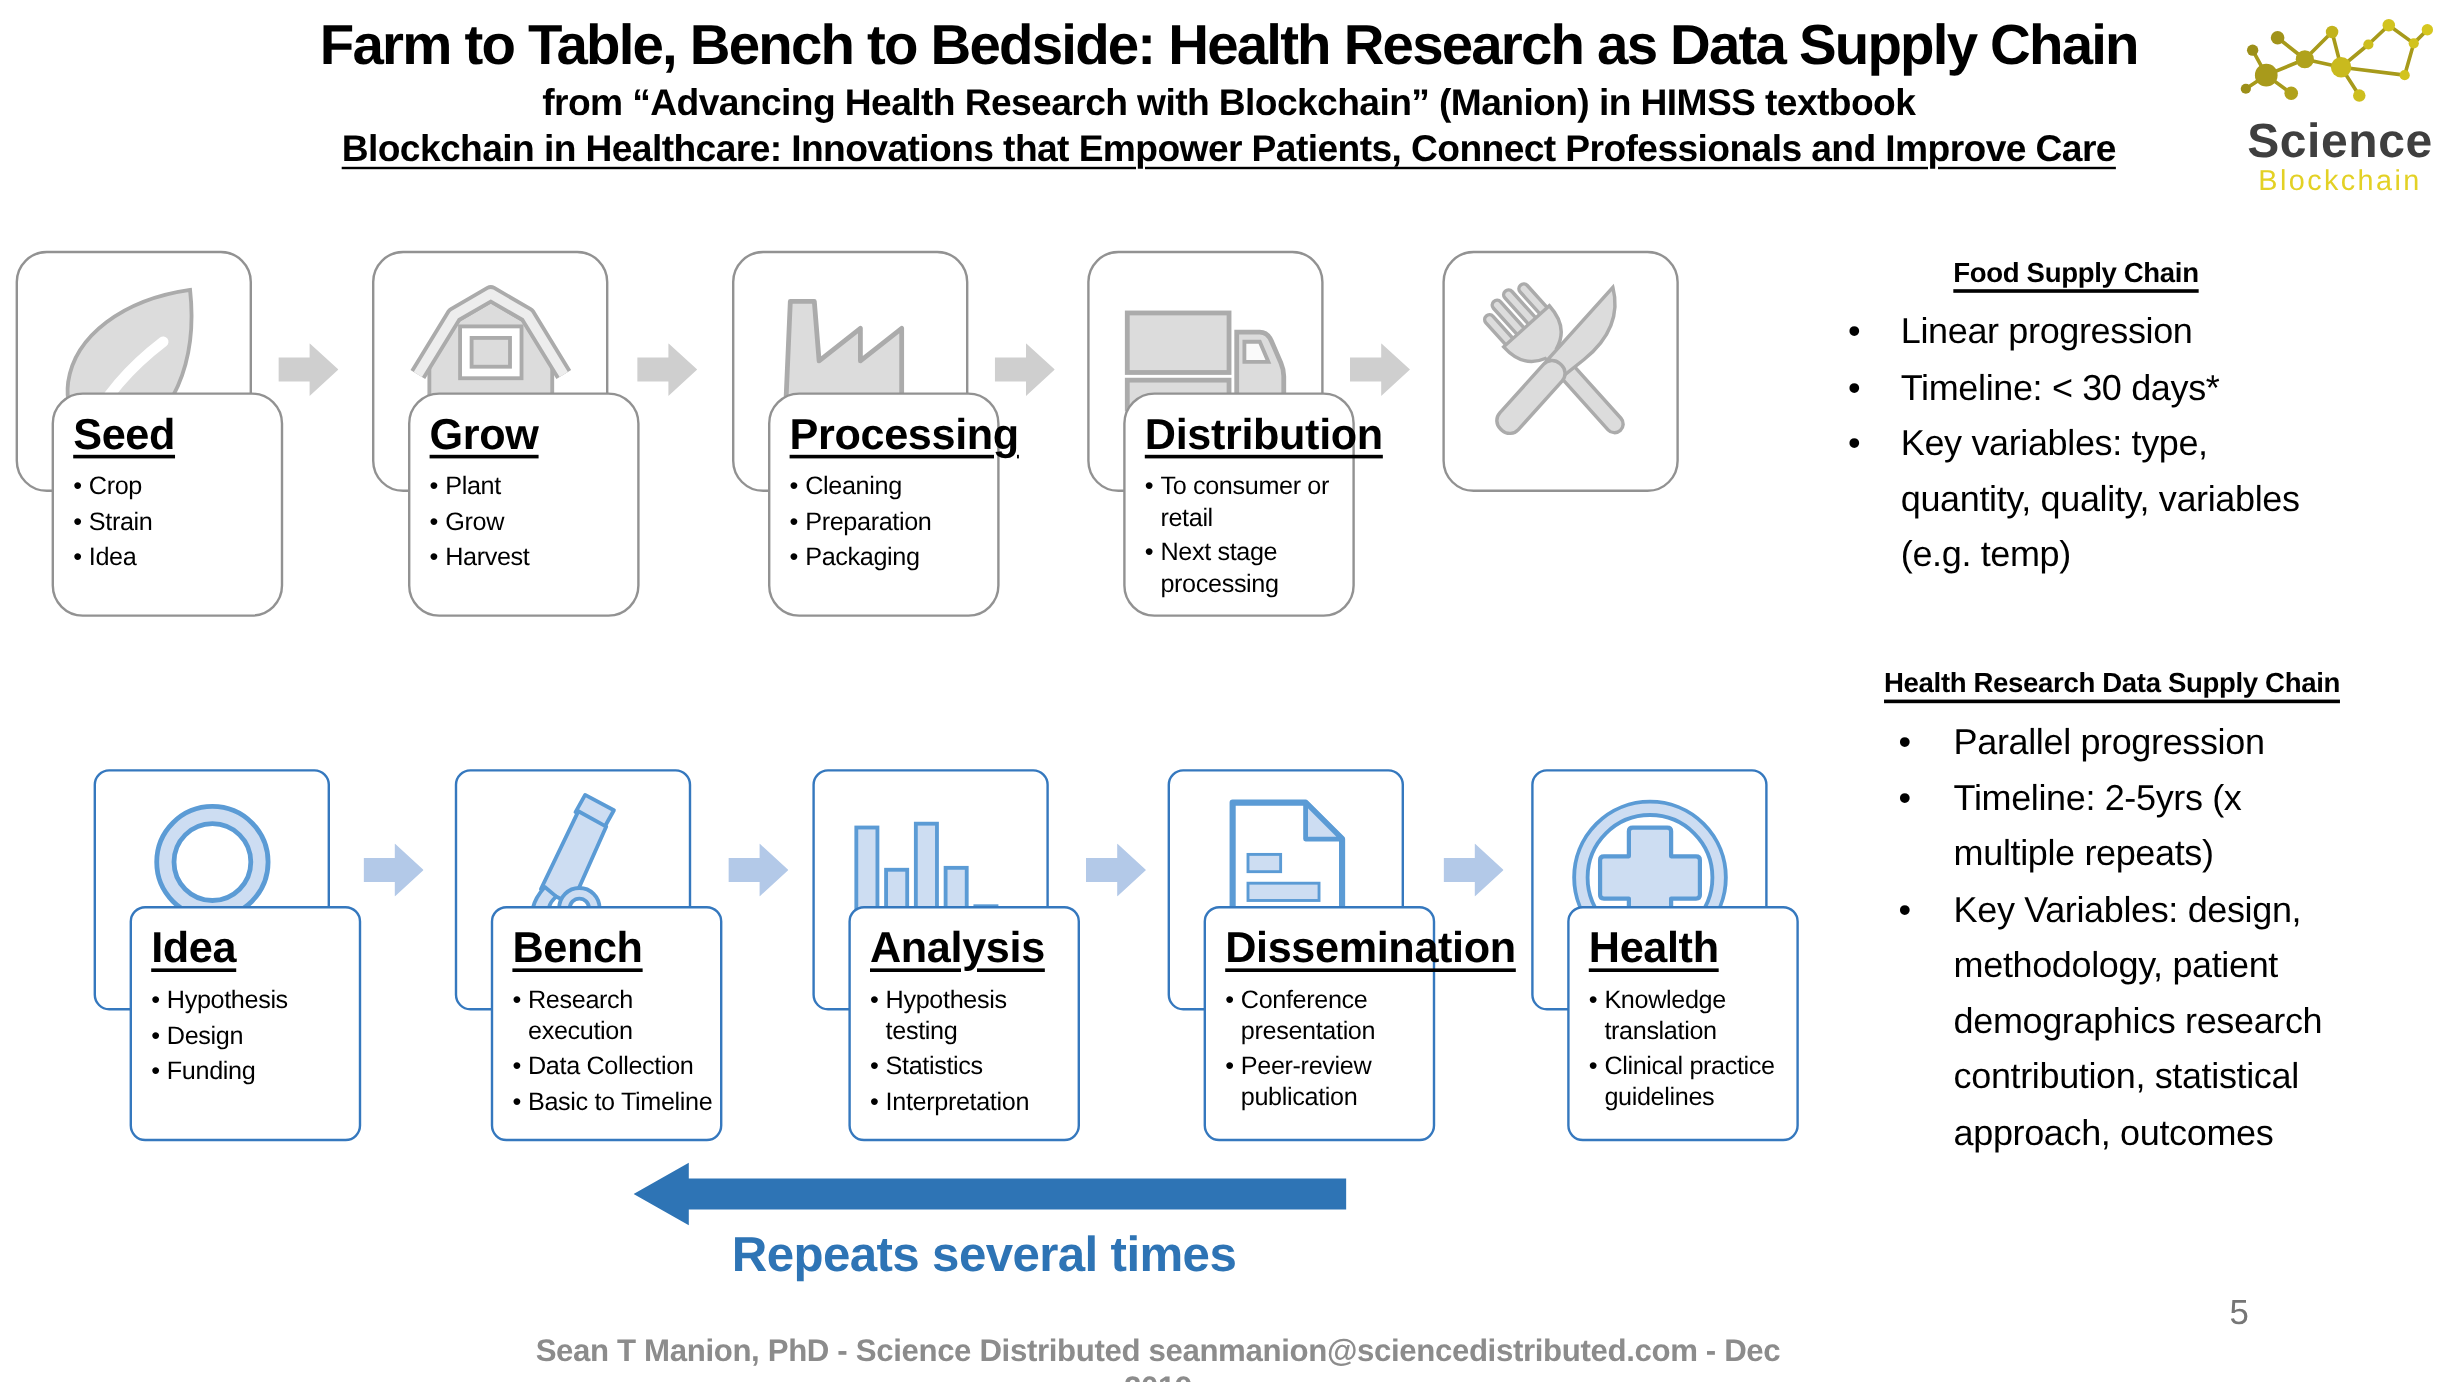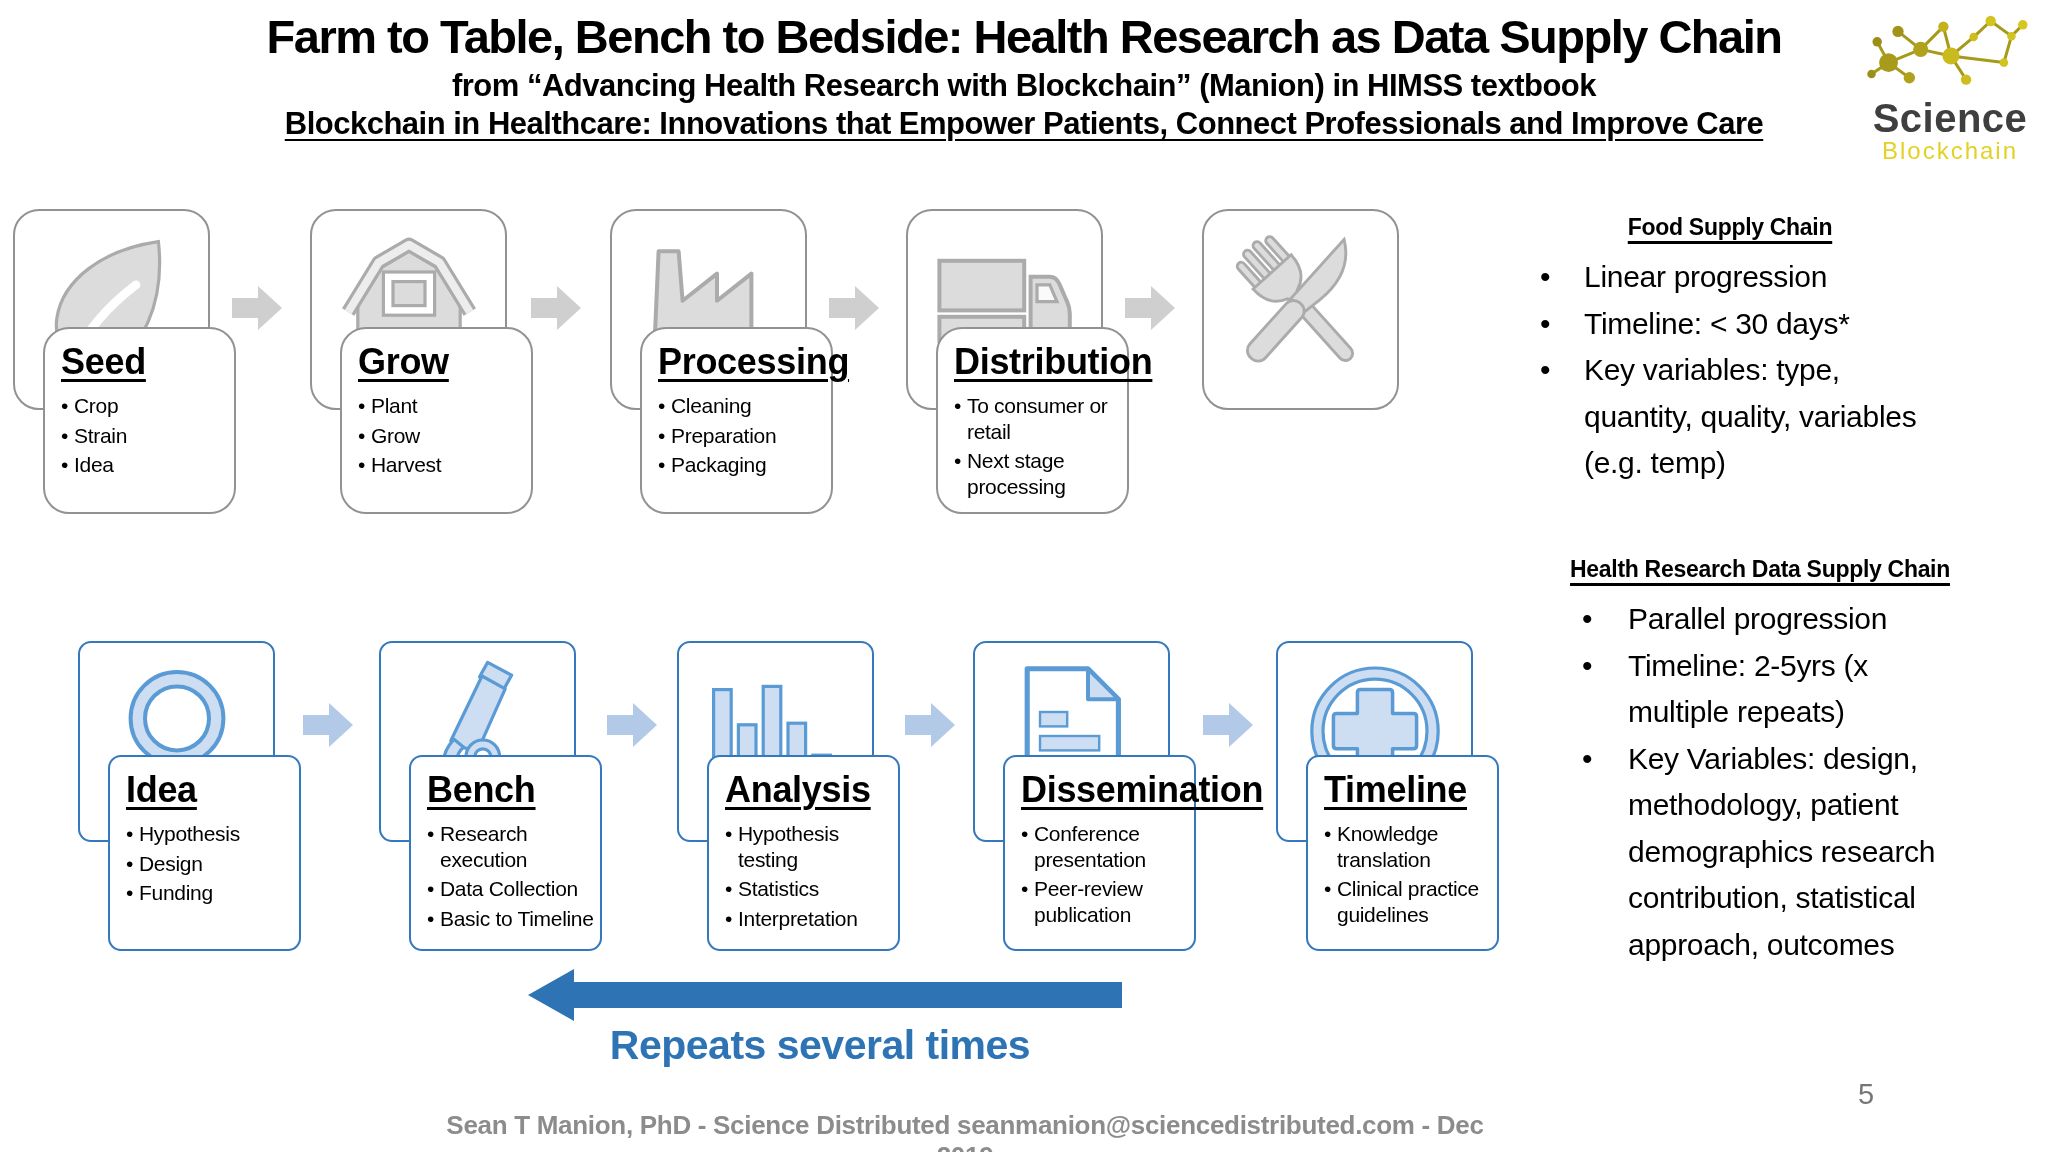--- a/index.html
+++ b/index.html
@@ -334,21 +334,21 @@
 <div class="stage research" style="left:1276px;top:641px;">
   <div class="icon-card">
     <svg viewBox="0 0 100 100">
       <circle cx="50" cy="47" r="36" fill="none" stroke="#CDDDF2" stroke-width="7"></circle>
       <circle cx="50" cy="47" r="39.5" fill="none" stroke="#5B9BD5" stroke-width="2"></circle>
       <circle cx="50" cy="47" r="32.5" fill="none" stroke="#5B9BD5" stroke-width="2"></circle>
       <path d="M41 21 H59 Q61 21 61 23 V36 H74 Q76 36 76 38 V56 Q76 58 74 58 H61 V71 Q61 73 59 73 H41 Q39 73 39 71 V58 H26 Q24 58 24 56 V38 Q24 36 26 36 H39 V23 Q39 21 41 21 Z" fill="#CDDDF2" stroke="#5B9BD5" stroke-width="2.2" stroke-linejoin="round"></path>
     </svg>
   </div>
   <div class="text-card">
-    <div class="stage-title">Timeline</div>
+    <div class="stage-title">Health</div>
     <ul class="stage-bullets">
       <li><span>Knowledge translation</span></li>
       <li><span>Clinical practice guidelines</span></li>
     </ul>
   </div>
 </div>
 
 <div class="abs health-panel">
   <div class="panel-heading">Health Research Data Supply Chain</div>
   <ul class="panel-bullets">

